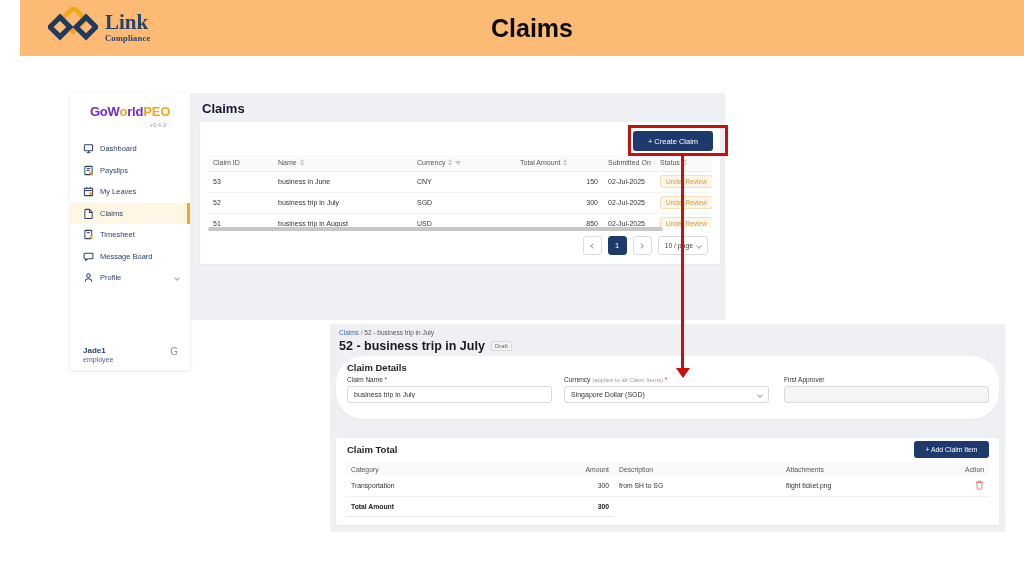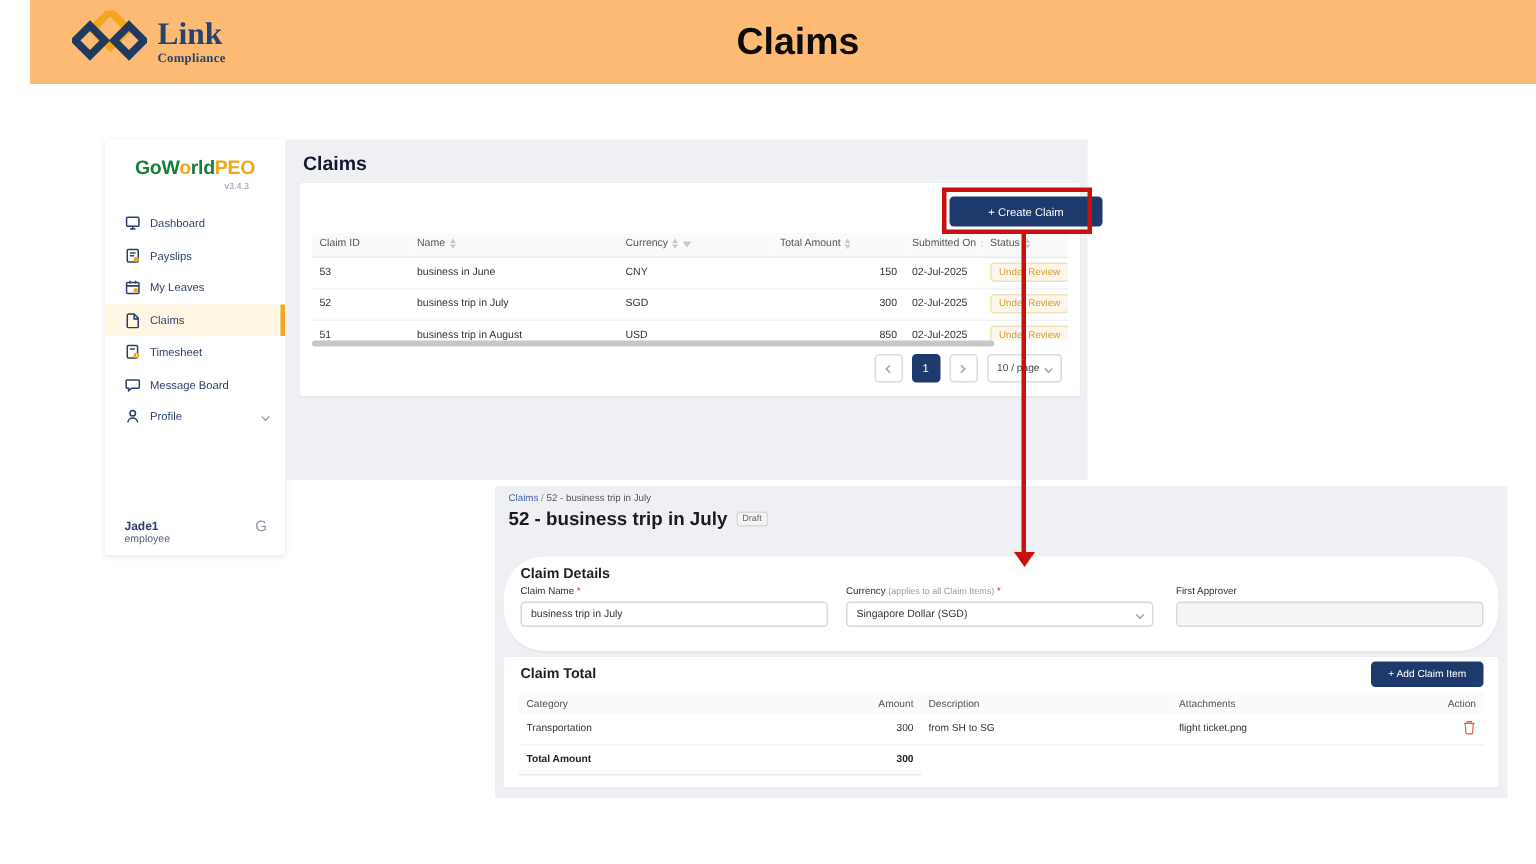--- a/index.html
+++ b/index.html
@@ -10,38 +10,38 @@
   .banner { position:absolute; left:0; top:0; width:1024px; height:56px; background:#fdba74;margin-left:20px; }
   .banner-logo { position:absolute; left:28px; top:7px; display:flex; align-items:center; gap:7px; }
   .logo-text { color:#25436b; font-family:"Liberation Serif",serif; line-height:1; }
   .logo-line1 { font-size:21px; font-weight:600; }
   .logo-line2 { font-size:8.5px; font-weight:600; margin-top:1px; letter-spacing:.2px; }
   .banner-title { position:absolute; left:0; right:0; top:14px; text-align:center; font-size:25px; font-weight:800; color:#0c0c0c; }
 
   
   .sidebar { position:absolute; left:70px; top:93px; width:120px; height:277px; background:#fff; box-shadow:0 1px 4px rgba(0,0,0,.10); }
   .sb-logo { text-align:center; padding-top:11px; font-size:13px; font-weight:800; letter-spacing:-.2px; }
-  .sb-navy { color:#15803d; } .sb-orange { color:#f2a71b; }
+  .sb-navy { color:#6d28d9; } .sb-orange { color:#f2a71b; }
   .sb-version { text-align:right; padding-right:24px; font-size:6px; color:#8a97b5; margin-top:3px; }
   .sb-nav { margin-top:10px; }
   .sb-item { display:flex; align-items:center; gap:6px; height:21.5px; padding-left:13px; font-size:7.5px; color:#2b3f6c; position:relative; cursor:pointer; }
   .sb-item.active { background:#fff7e3; border-right:3px solid #f0a820; }
   .sb-item .chev { position:absolute; right:11px; }
   .nav-ico { width:11px; height:11px; flex:none; }
   .sb-footer { position:absolute; bottom:7px; left:13px; right:12px; display:flex; justify-content:space-between; align-items:flex-start; }
   .sb-user-name { font-size:8px; font-weight:700; color:#2b3f6c; }
   .sb-user-role { font-size:7px; color:#55627f; margin-top:1px; }
   .g-icon { font-size:10px; color:#8a93a8; font-weight:400; }
 
   
   .main1 { position:absolute; left:190px; top:93px; width:535px; height:227px; background:#eef0f4; }
   .main1-title { position:absolute; left:12px; top:8px; font-size:13px; font-weight:700; color:#16162e; }
   .card1 { position:absolute; left:10px; top:29px; width:520px; height:142px; background:#fff; border-radius:2px; box-shadow:0 1px 2px rgba(0,0,0,.04); }
   .btn-navy { display:flex; align-items:center; justify-content:center; gap:3px; background:#1e3a6d; color:#fff; border:none; border-radius:3px; font-size:7.5px; font-family:inherit; cursor:pointer; }
-  .create-btn { position:absolute; left:433px; top:9px; width:102px; height:20px; }
+  .create-btn { position:absolute; left:433px; top:9px; width:80px; height:20px; }
   .tbl-wrap { position:absolute; left:8px; top:33px; width:504px; height:72px; overflow:hidden; }
   table.claims { border-collapse:collapse; table-layout:fixed; width:537px; }
   table.claims th, table.claims td { font-size:7px; text-align:left; padding:0 5px; white-space:nowrap; overflow:hidden; }
   table.claims th { background:#fafafa; color:#555; font-weight:500; height:16px; border-bottom:1px solid #ececec; }
   table.claims td { height:21px; border-bottom:1px solid #f3f3f3; color:#333; }
   .col-amt { text-align:right !important; }
   .th-flex { display:flex; align-items:center; gap:3px; }
   .sort { display:inline-flex; flex-direction:column; gap:1px; }
   .tri-up { width:0; height:0; border-left:2.5px solid transparent; border-right:2.5px solid transparent; border-bottom:3px solid #c9c9c9; }
   .tri-dn { width:0; height:0; border-left:2.5px solid transparent; border-right:2.5px solid transparent; border-top:3px solid #c9c9c9; }
@@ -57,21 +57,21 @@
   .chev.right { transform:rotate(-45deg); margin-right:2px; }
 
   
   .main2 { position:absolute; left:330px; top:324px; width:675px; height:208px; background:#eef0f4; }
   .crumbs { position:absolute; left:9px; top:5px; font-size:6.5px; color:#8a8a8a; }
   .crumb-link { color:#44639e; cursor:pointer; }
   .crumb-cur { color:#555; }
   .detail-title { position:absolute; left:9px; top:15px; font-size:12.5px; font-weight:700; color:#1b1b1b; display:flex; align-items:center; gap:6px; }
   .badge-draft { font-size:6px; font-weight:400; color:#666; background:#f4f4f4; border:1px solid #d9d9d9; border-radius:2px; padding:1px 3px; }
   .sec { position:absolute; left:6px; width:663px; background:#fff; border-radius:2px; box-shadow:0 1px 2px rgba(0,0,0,.04); }
-  .sec1 { top:47px; height:63px;border-radius:27px; }
+  .sec1 { top:32px; height:63px;border-radius:27px; }
   .sec2 { top:114px; height:87px; }
   .sec-head { position:absolute; left:11px; top:6px; font-size:9.5px; font-weight:700; color:#1f1f1f; }
   .field { position:absolute; top:20px; }
   .f-label { font-size:6.5px; color:#333; }
   .f-hint { color:#9a9a9a; font-size:6px; }
   .req { color:#e02020; }
   .inp { margin-top:3px; width:100%; height:17px; border:1px solid #d9d9d9; border-radius:3px; font-size:7px; color:#333; padding:0 6px; font-family:inherit; background:#fff; display:flex; align-items:center; }
   input.inp { display:block; }
   .inp.disabled { background:#f5f5f5; }
   .select { justify-content:space-between; cursor:pointer; }

